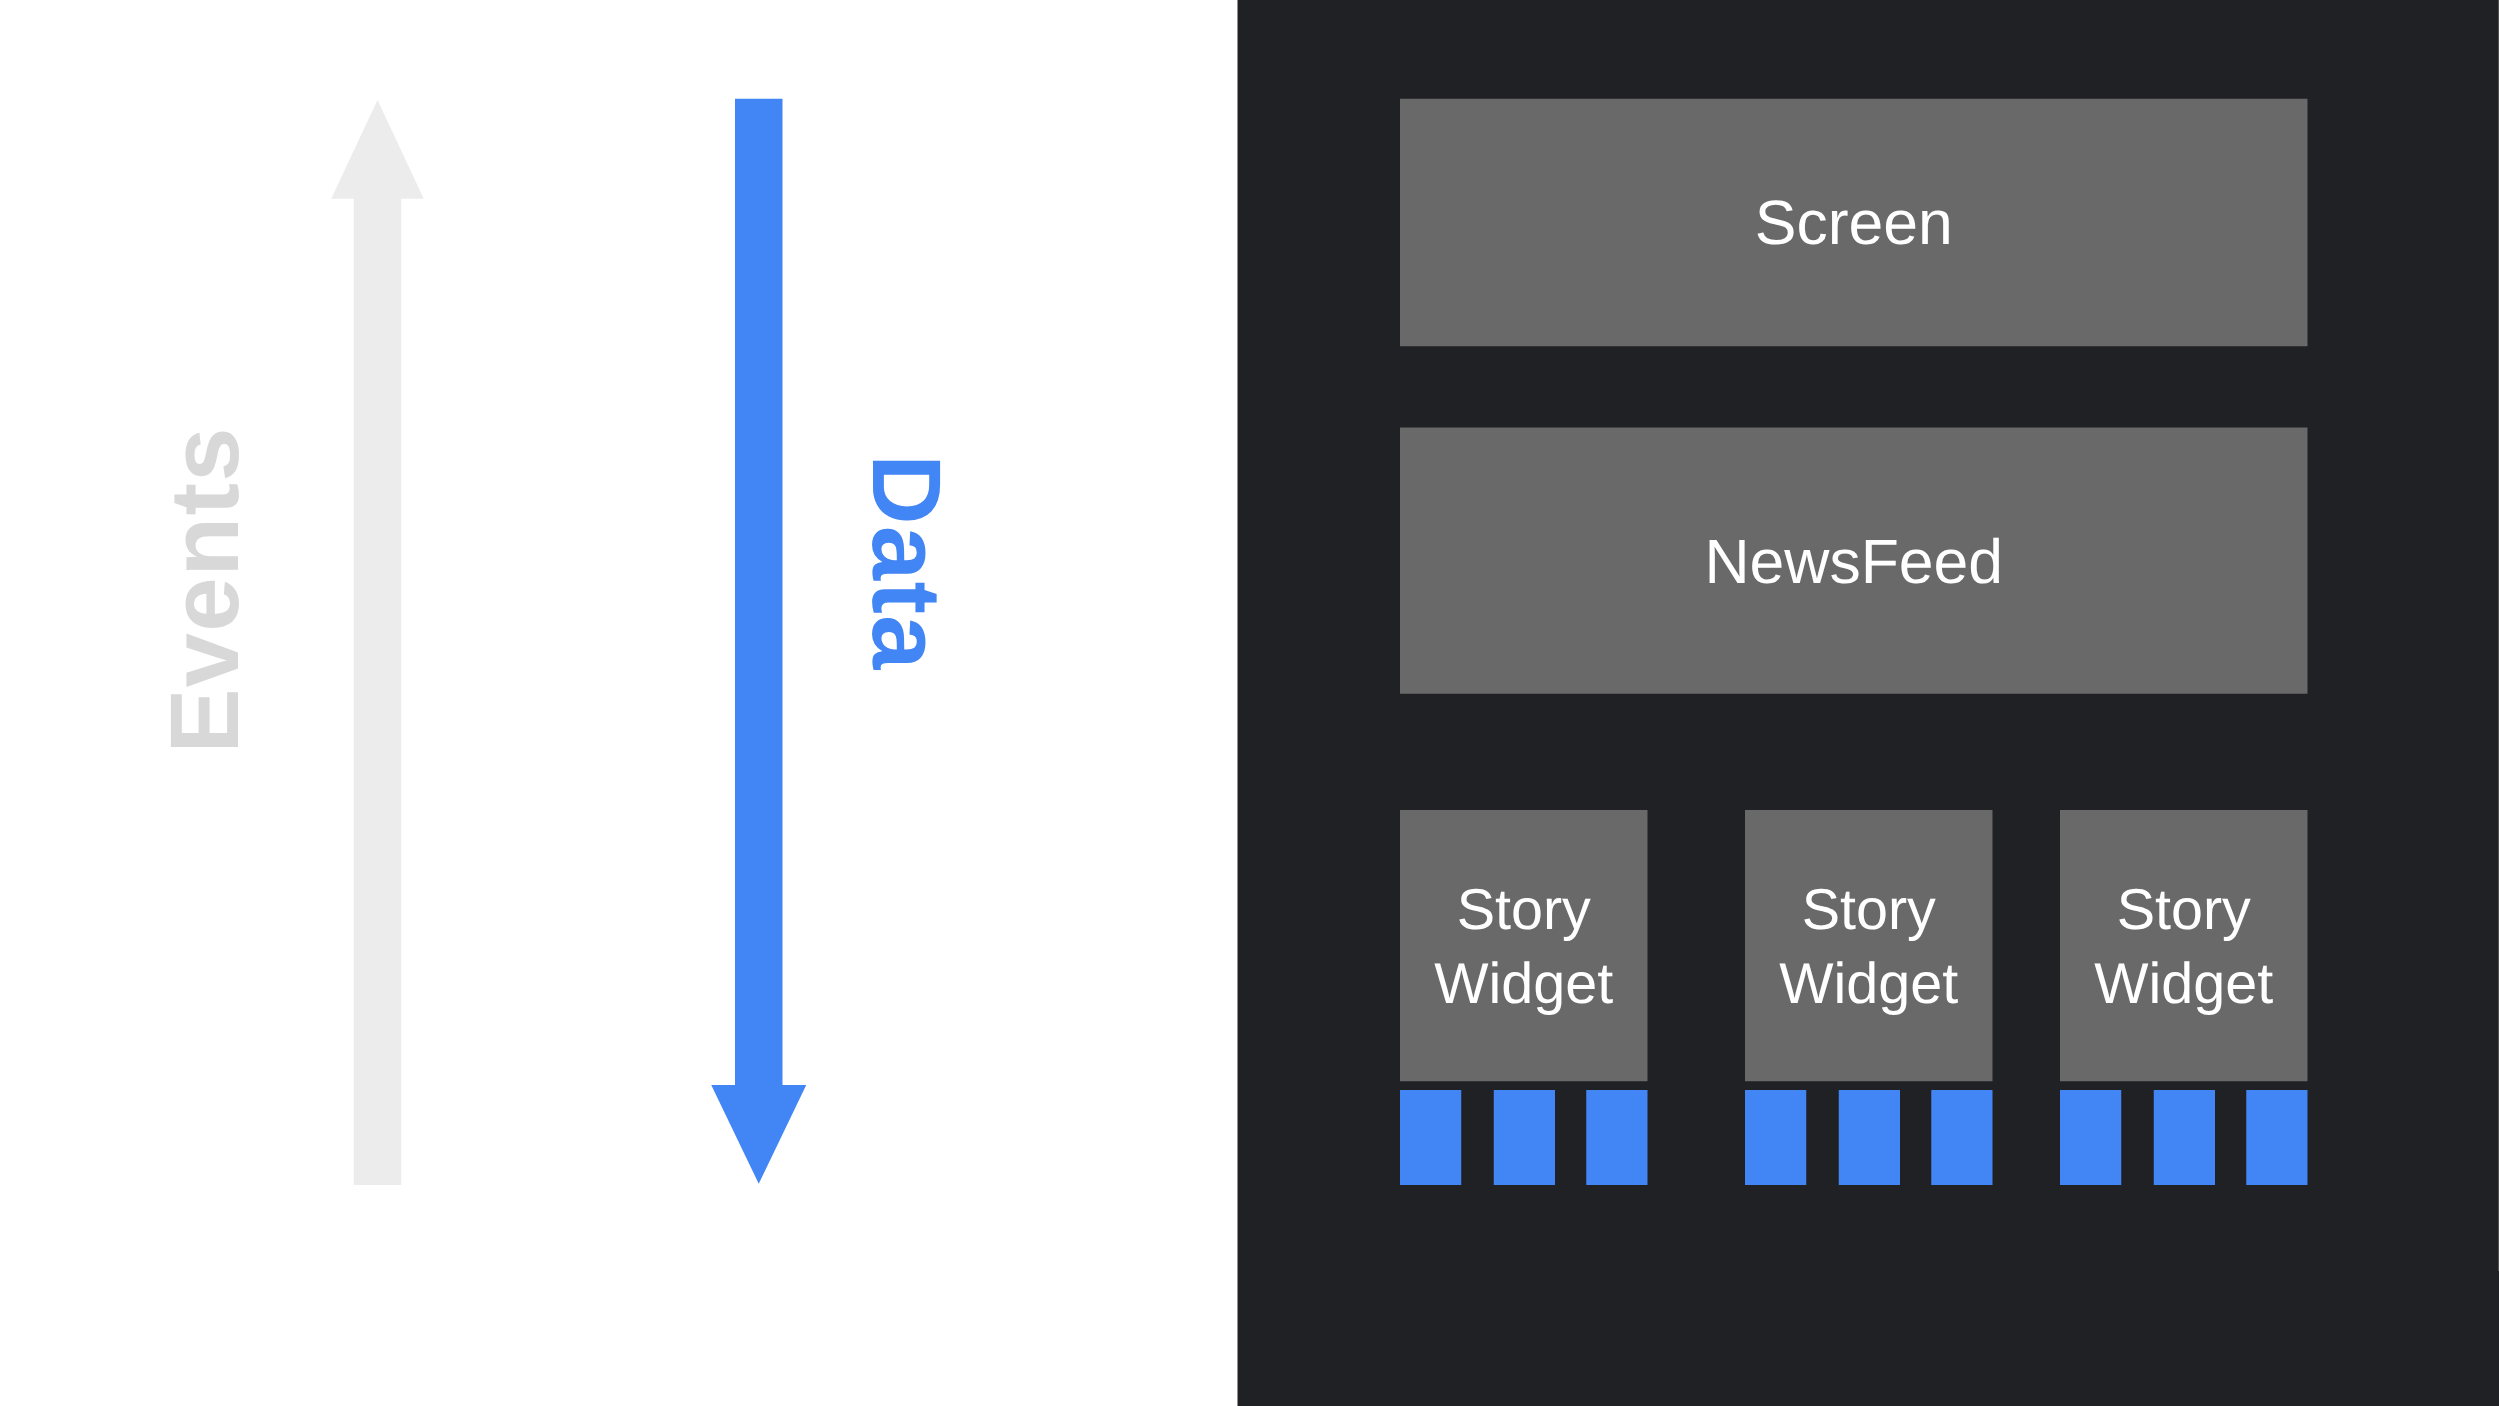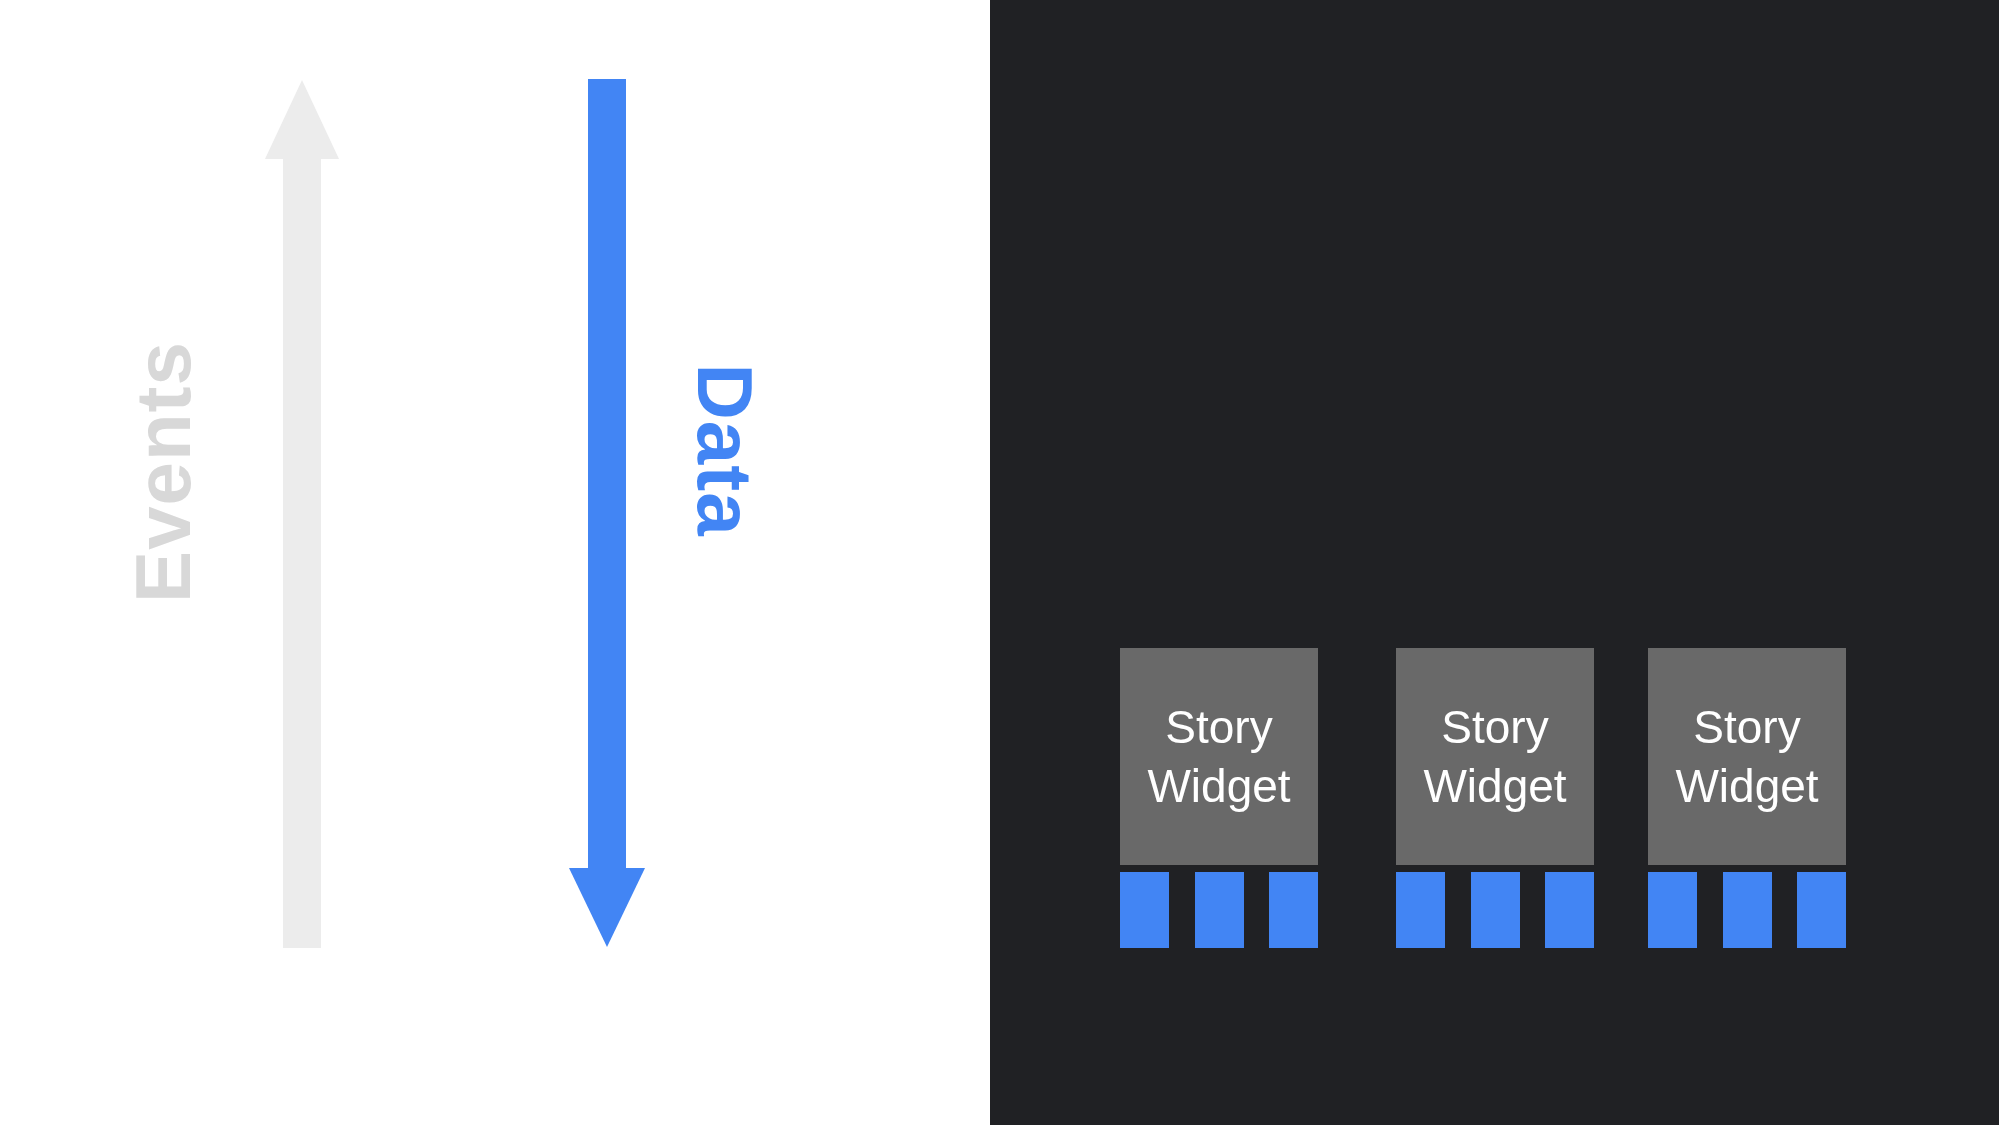--- a/index.html
+++ b/index.html
@@ -145,21 +145,27 @@
     <div class="events-arrow-shaft"></div>
     <div class="vlabel events-label">Events</div>
 
     <div class="data-arrow-shaft"></div>
     <div class="data-arrow-head"></div>
     <div class="vlabel data-label">Data</div>
   </div>
 
   <div class="dark-panel">
 
+    <div class="gray-box screen-box">
+      <span>Screen</span>
+    </div>
 
+    <div class="gray-box newsfeed-box">
+      <span>NewsFeed</span>
+    </div>
 
     <div class="gray-box story-box story-box-1">
       <span class="story-box-label">Story Widget</span>
     </div>
     <div class="gray-box story-box story-box-2">
       <span class="story-box-label">Story Widget</span>
     </div>
     <div class="gray-box story-box story-box-3">
       <span class="story-box-label">Story Widget</span>
     </div>

